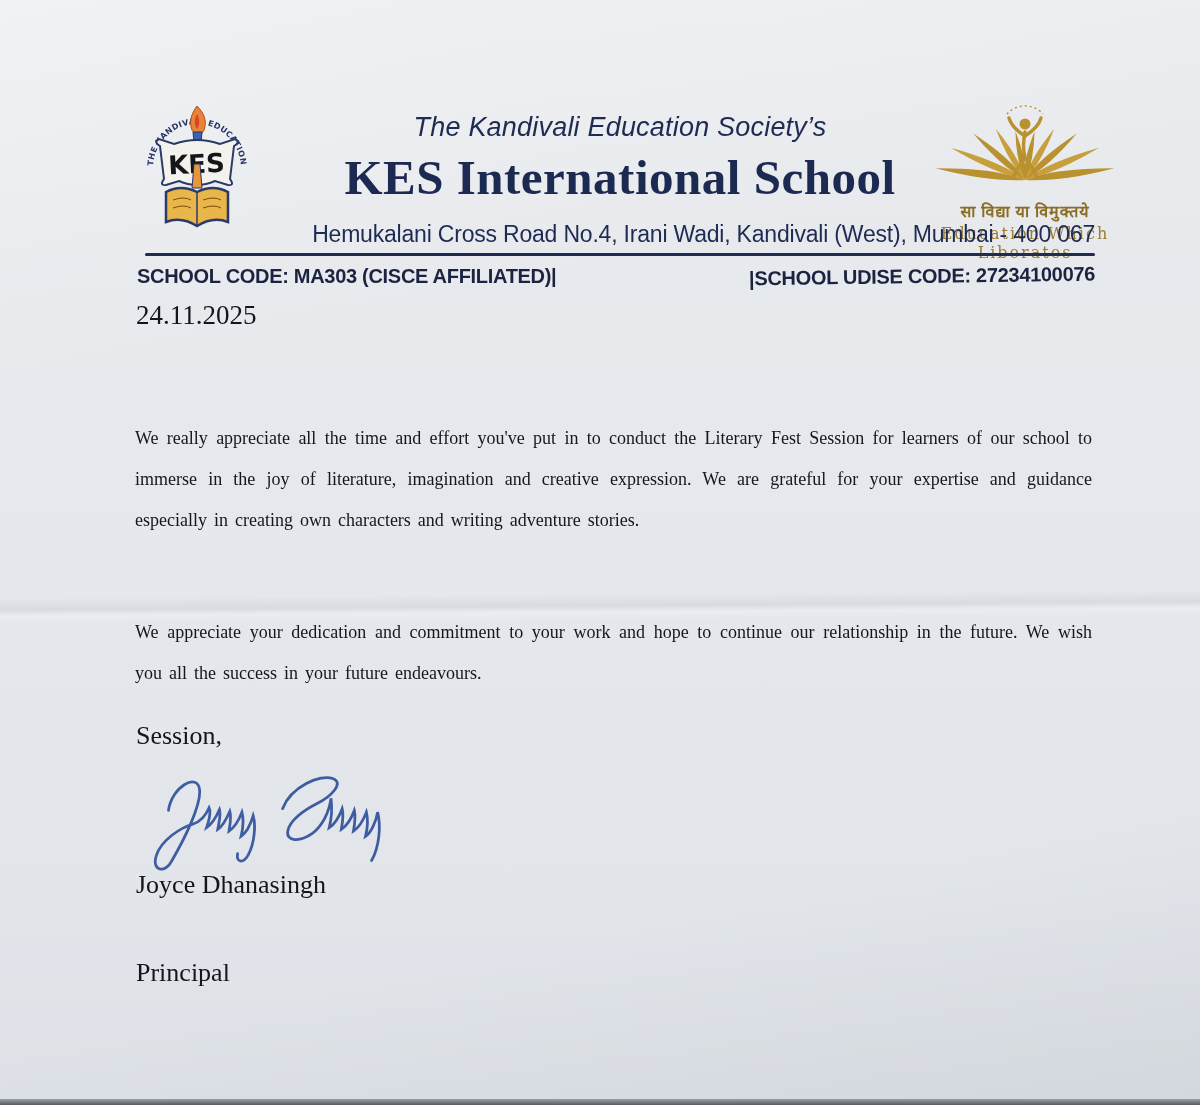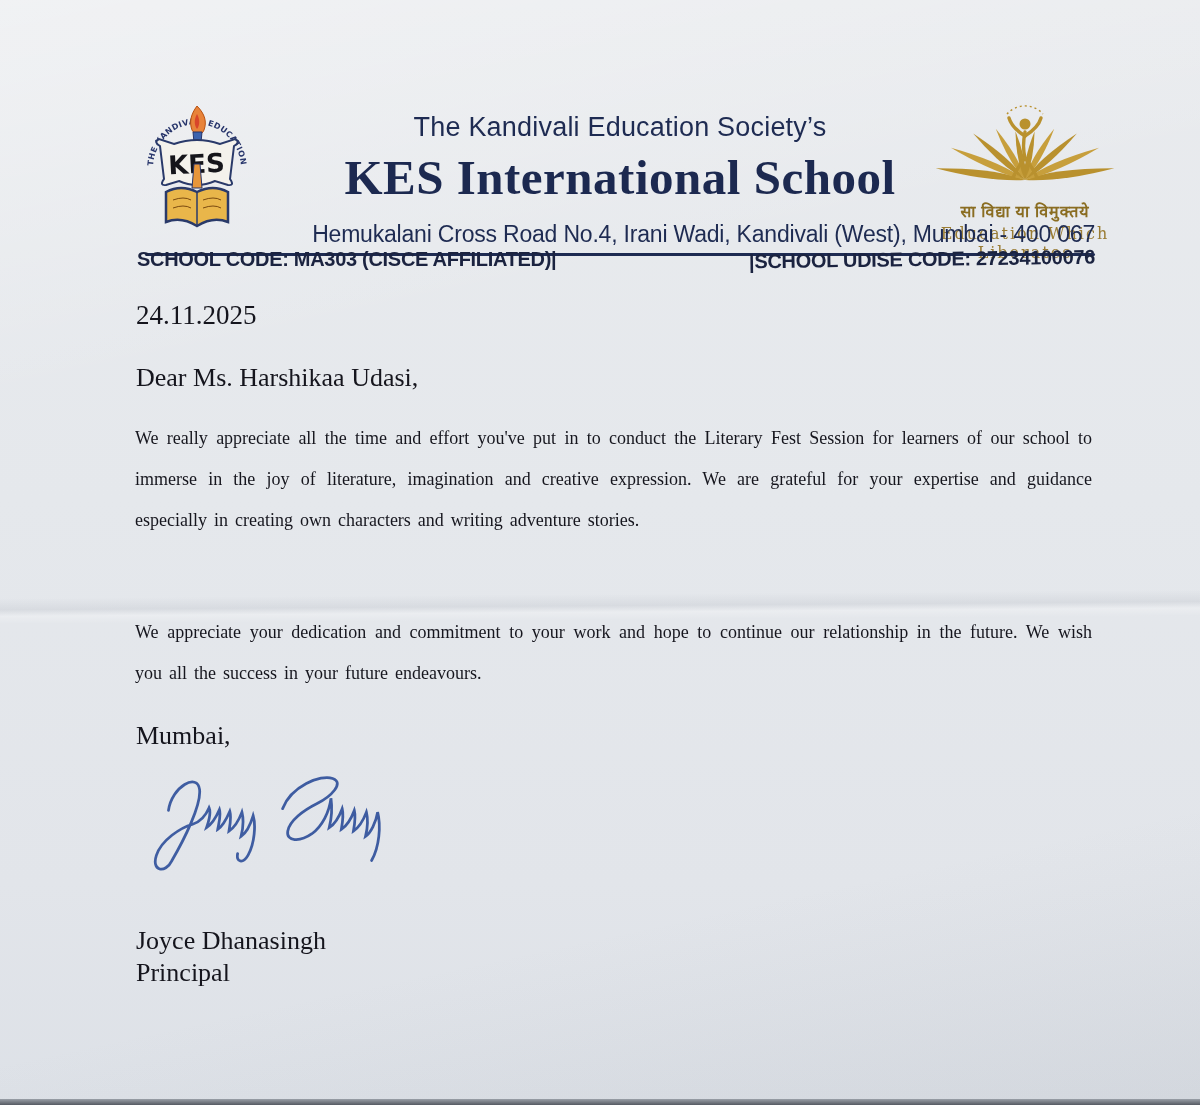--- a/index.html
+++ b/index.html
@@ -28,41 +28,41 @@
     transform:rotate(-0.4deg);
     pointer-events:none;
   }
   
   .header-center{
     position:absolute;left:250px;top:112px;width:740px;
     text-align:center;color:#1e2b52;
   }
   .society-line{
     font-family:"Liberation Sans", sans-serif;
-    font-size:27px;font-weight:500;letter-spacing:0.2px;
+    font-size:27px;font-weight:500;letter-spacing:0.2px;font-style:italic;
   }
   .school-name{
     margin-top:6px;
     font-family:Liberation Serif, serif;
     font-size:49px;font-weight:700;letter-spacing:0.5px;
     color:#1c2950;
   }
   .address-line{
     position:absolute;left:145px;top:221px;width:950px;
     text-align:right;
     font-family:"Liberation Sans", sans-serif;
     font-size:23px;font-weight:400;letter-spacing:-0.2px;
     color:#1e2b52;
   }
   .header-rule{
     position:absolute;left:145px;top:253px;width:950px;height:3px;
     background:#1e2b52;border-radius:2px;
   }
   .codes-row{
-    position:absolute;left:137px;top:248px;width:958px;
+    position:absolute;left:137px;top:265px;width:958px;
     display:flex;justify-content:space-between;align-items:flex-end;
     font-family:"Liberation Sans", sans-serif;
     font-size:20px;font-weight:700;letter-spacing:-0.3px;
     color:#1b2340;
   }
   .code-right{transform:rotate(-0.8deg);}
   
   .logo-left{position:absolute;left:136px;top:84px;width:122px;height:150px;}
   .logo-right{
     position:absolute;left:922px;top:90px;width:206px;
@@ -83,21 +83,21 @@
   .salutation{position:absolute;left:136px;top:363px;font-size:26px;color:#15151d;}
   .para{
     position:absolute;left:135px;width:957px;
     font-size:18px;line-height:41px;color:#16161e;
     text-align:justify;text-align-last:left;word-spacing:2.5px;
   }
   .para1{top:418px;}
   .para2{top:612px;}
   .regards{position:absolute;left:136px;top:721px;font-size:26px;color:#15151d;}
   .signature{position:absolute;left:146px;top:755px;}
-  .signatory-name{position:absolute;left:136px;top:926px;font-size:26px;color:#15151d;}
+  .signatory-name{position:absolute;left:136px;top:870px;font-size:26px;color:#15151d;}
   .signatory-title{position:absolute;left:136px;top:958px;font-size:26px;color:#15151d;}
 </style>
 </head>
 <body>
 
 <div class="paper">
 
   <div class="logo-left">
     <svg width="122" height="150" viewBox="0 0 122 150">
       <defs>
@@ -162,24 +162,23 @@
   </div>
   <div class="address-line">Hemukalani Cross Road No.4, Irani Wadi, Kandivali (West), Mumbai - 400 067</div>
   <div class="header-rule"></div>
 
   <div class="codes-row">
     <span class="code-left">SCHOOL CODE: MA303 (CISCE AFFILIATED)|</span>
     <span class="code-right">|SCHOOL UDISE CODE: 27234100076</span>
   </div>
 
   <div class="date-line">24.11.2025</div>
-  <div class="salutation">Dear Ms. Harshikaa Udasi,</div>
   <div class="para para1">We really appreciate all the time and effort you've put in to conduct the Literary Fest Session for learners of our school to immerse in the joy of literature, imagination and creative expression. We are grateful for your expertise and guidance especially in creating own characters and writing adventure stories.</div>
   <div class="para para2">We appreciate your dedication and commitment to your work and hope to continue our relationship in the future. We wish you all the success in your future endeavours.</div>
-  <div class="regards">Mumbai,</div>
+  <div class="regards">Session,</div>
 
   <div class="signature">
     <svg width="242" height="116" viewBox="0 0 280 134">
       <g fill="none" stroke="#31519b" stroke-width="3.2" stroke-linecap="round" opacity="0.92">
         <path d="M 26 64 C 30 36 60 20 62 40 C 64 58 44 98 30 122 C 22 138 6 134 12 116 C 18 98 40 84 54 80 C 64 77 70 68 73 61 C 76 68 72 78 70 84 C 76 80 82 70 85 63 C 87 70 84 80 83 86 C 89 82 94 72 97 65 C 99 72 97 82 96 88 C 102 84 108 74 111 66 C 113 74 112 86 110 94 C 116 90 121 80 124 70 C 127 80 126 102 118 116 C 112 126 104 124 106 114"></path>
         <path d="M 158 62 C 168 36 202 22 216 27 C 230 32 214 48 198 56 C 182 64 166 76 164 88 C 162 100 178 101 192 91 C 204 82 212 66 214 50 C 216 64 214 76 212 84 C 218 80 224 70 227 62 C 229 70 227 80 226 86 C 232 82 238 72 241 64 C 243 72 241 82 240 88 C 246 84 252 74 255 66 C 257 74 256 86 254 94 C 260 90 266 78 268 66 C 272 82 270 106 261 122"></path>
       </g>
     </svg>
   </div>
 

